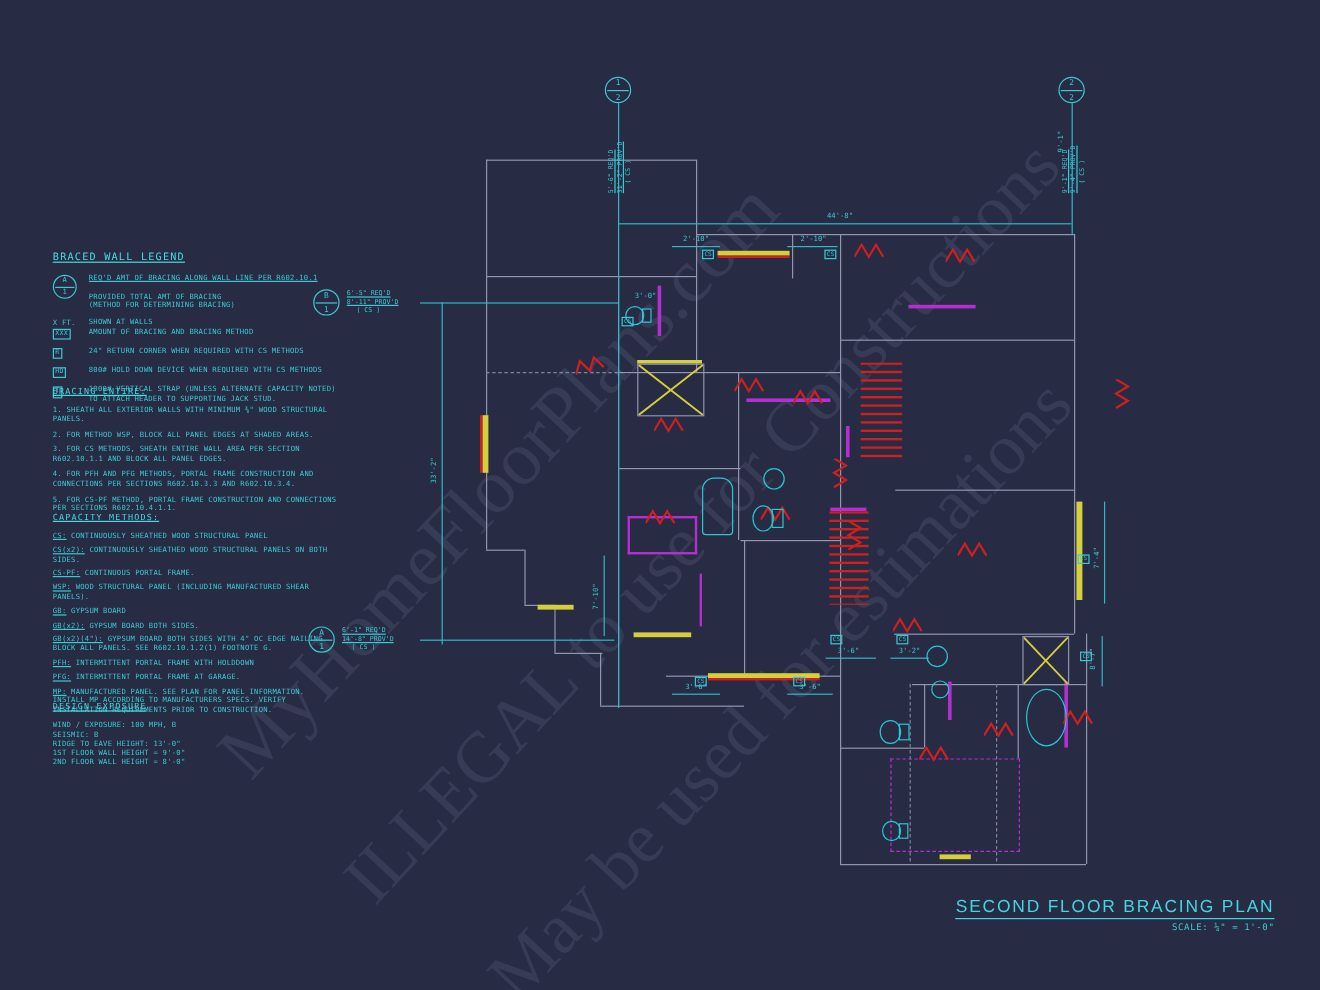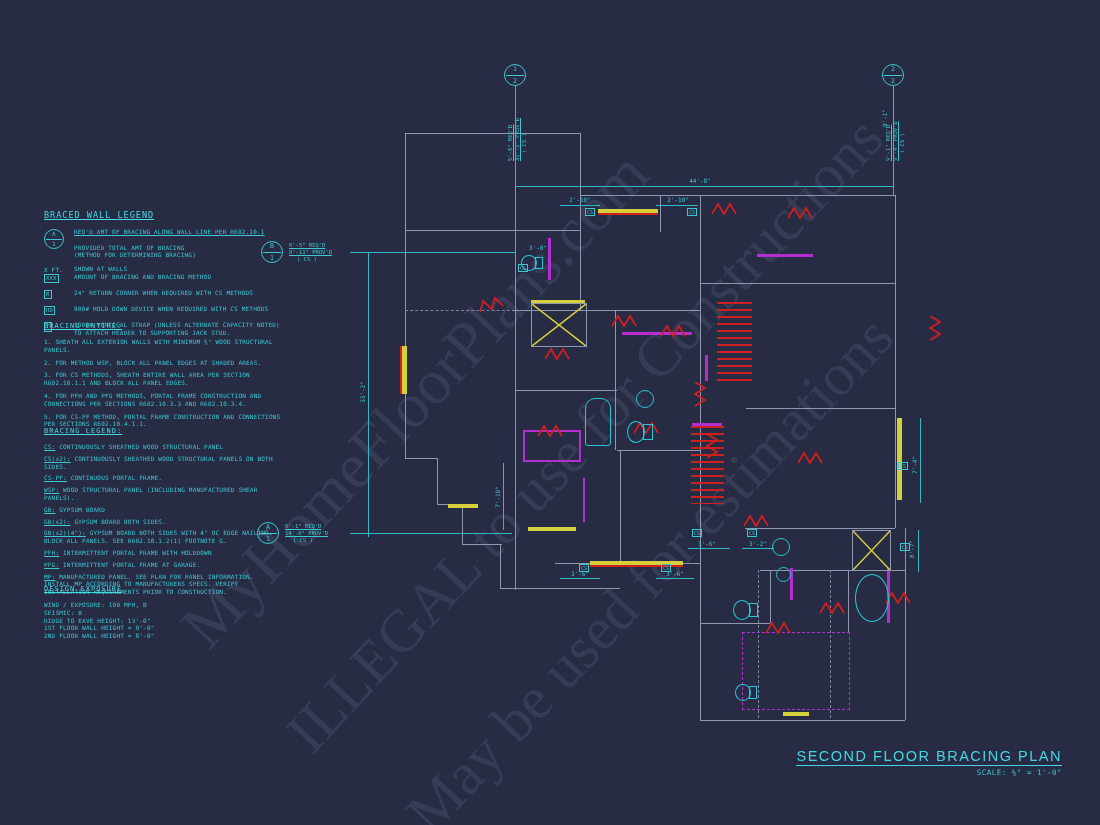--- a/index.html
+++ b/index.html
@@ -97,21 +97,21 @@
   <div id="notes-list">
       <div class="note">1. SHEATH ALL EXTERIOR WALLS WITH MINIMUM ⅜" WOOD STRUCTURAL PANELS.</div>
       <div class="note">2. FOR METHOD WSP, BLOCK ALL PANEL EDGES AT SHADED AREAS.</div>
       <div class="note">3. FOR CS METHODS, SHEATH ENTIRE WALL AREA PER SECTION R602.10.1.1 AND BLOCK ALL PANEL EDGES.</div>
       <div class="note">4. FOR PFH AND PFG METHODS, PORTAL FRAME CONSTRUCTION AND CONNECTIONS PER SECTIONS R602.10.3.3 AND R602.10.3.4.</div>
       <div class="note">5. FOR CS-PF METHOD, PORTAL FRAME CONSTRUCTION AND CONNECTIONS PER SECTIONS R602.10.4.1.1.</div>
     </div>
 </div>
 
 <div class="panel" style="left:44px;top:427px;">
-  <div class="ptitle" style="font-size:7px;">BRACING LEGEND:</div>
+  <div class="ptitle" style="font-size:7px;">CAPACITY METHODS:</div>
   <div id="methods-list">
       <div class="mitem"><span class="mcode">CS:</span> CONTINUOUSLY SHEATHED WOOD STRUCTURAL PANEL</div>
       <div class="mitem"><span class="mcode">CS(x2):</span> CONTINUOUSLY SHEATHED WOOD STRUCTURAL PANELS ON BOTH SIDES.</div>
       <div class="mitem"><span class="mcode">CS-PF:</span> CONTINUOUS PORTAL FRAME.</div>
       <div class="mitem"><span class="mcode">WSP:</span> WOOD STRUCTURAL PANEL (INCLUDING MANUFACTURED SHEAR PANELS).</div>
       <div class="mitem"><span class="mcode">GB:</span> GYPSUM BOARD</div>
       <div class="mitem"><span class="mcode">GB(x2):</span> GYPSUM BOARD BOTH SIDES.</div>
       <div class="mitem"><span class="mcode">GB(x2)(4"):</span> GYPSUM BOARD BOTH SIDES WITH 4" OC EDGE NAILING. BLOCK ALL PANELS. SEE R602.10.1.2(1) FOOTNOTE G.</div>
       <div class="mitem"><span class="mcode">PFH:</span> INTERMITTENT PORTAL FRAME WITH HOLDDOWN</div>
       <div class="mitem"><span class="mcode">PFG:</span> INTERMITTENT PORTAL FRAME AT GARAGE.</div>

